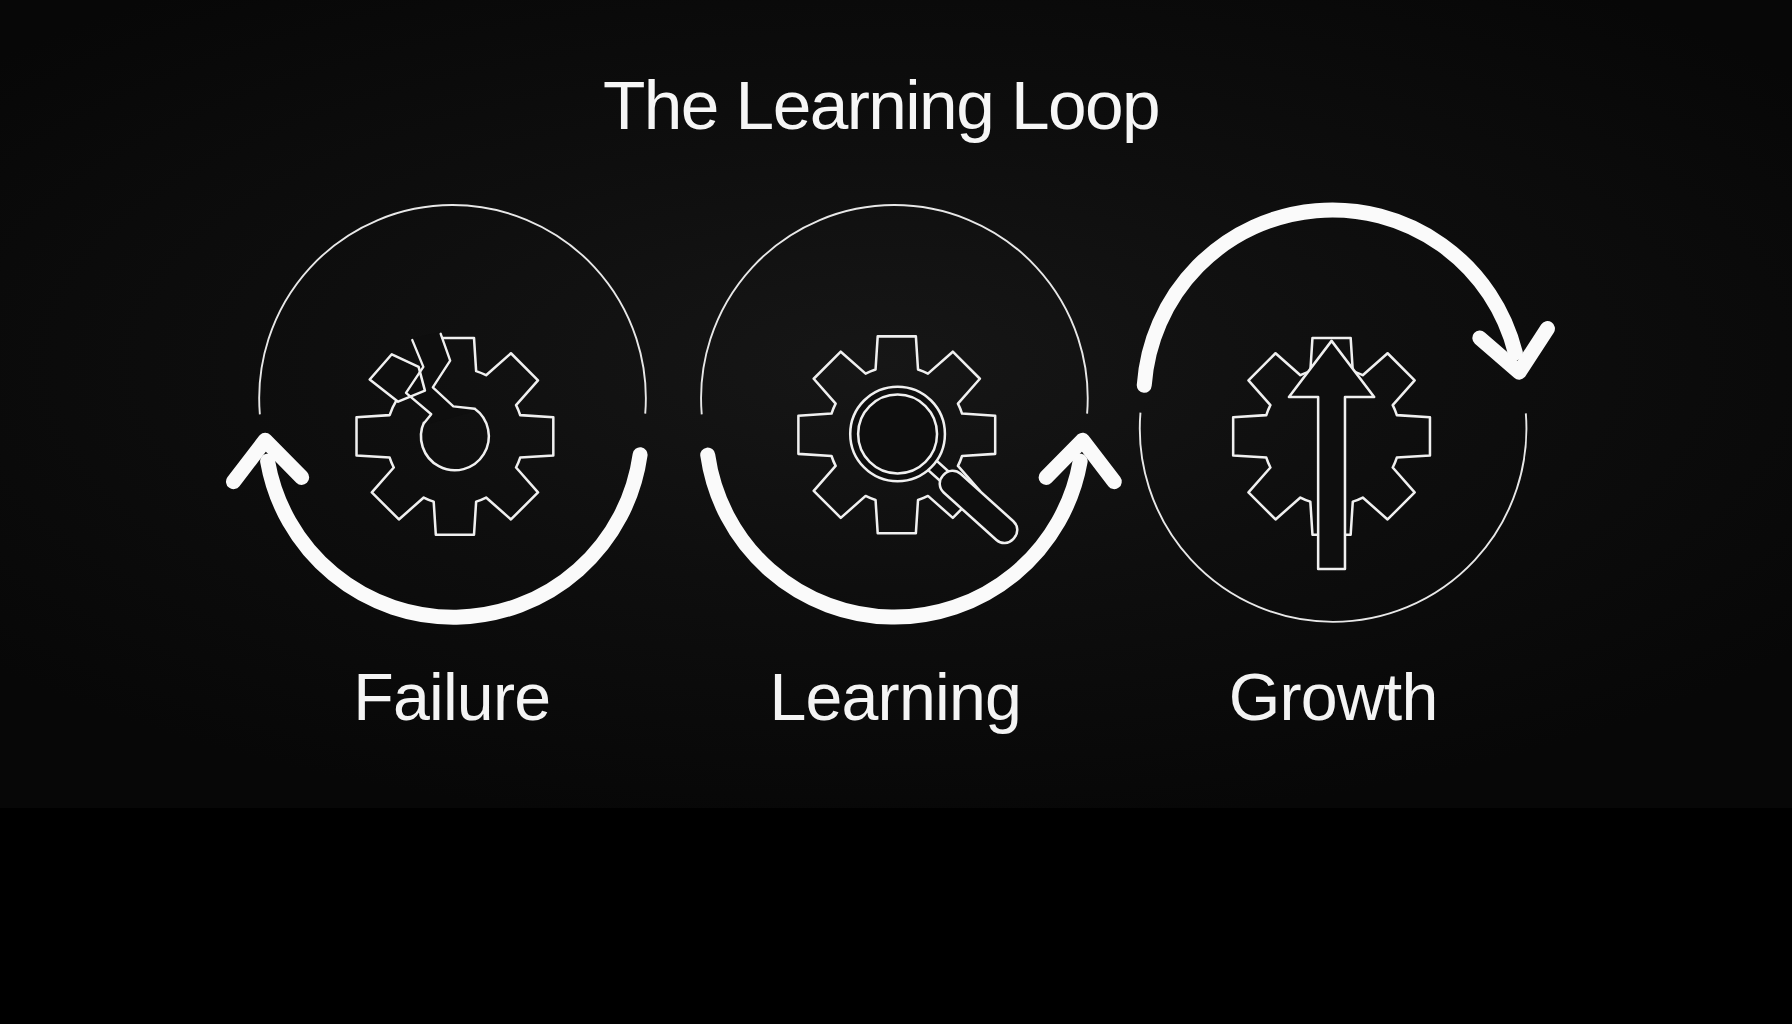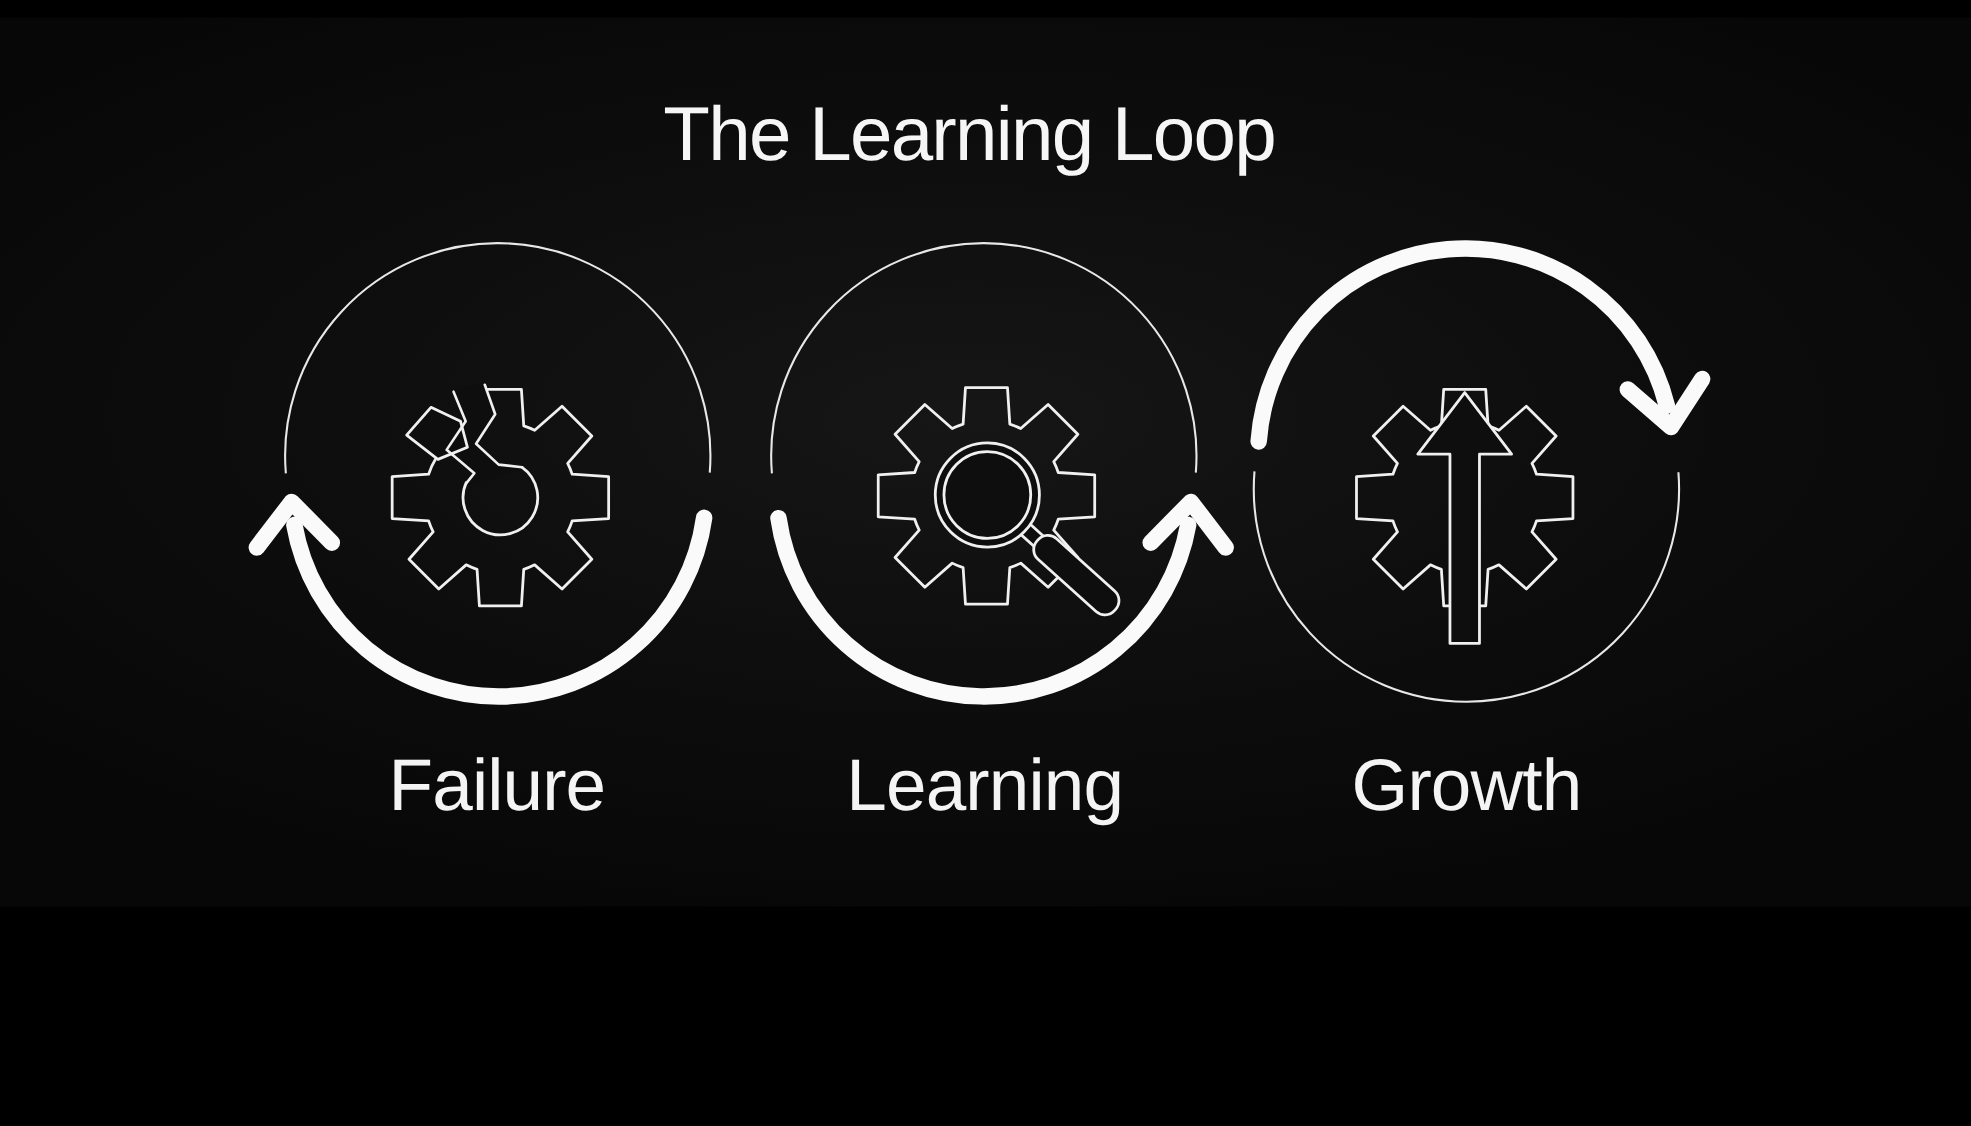--- a/index.html
+++ b/index.html
@@ -1,19 +1,19 @@
 <!DOCTYPE html>
 <html><head>
 <meta charset="utf-8">
 <style>
   html,body{margin:0;padding:0;background:#000;}
   .stage-canvas{
     position:relative;
     width:1792px;height:808px;
-    margin:16px auto;
+    margin:0 auto;
     background:radial-gradient(ellipse 65% 58% at 49% 45%, #161616 0%, #0e0e0e 48%, #070707 100%);
     overflow:hidden;
     font-family:"Liberation Sans", sans-serif;
   }
   svg{display:block;width:100%;height:100%;}
   .title-text{
     font-family:"Liberation Sans", sans-serif;
     font-size:88px;
     font-weight:400;
     letter-spacing:-2px;

